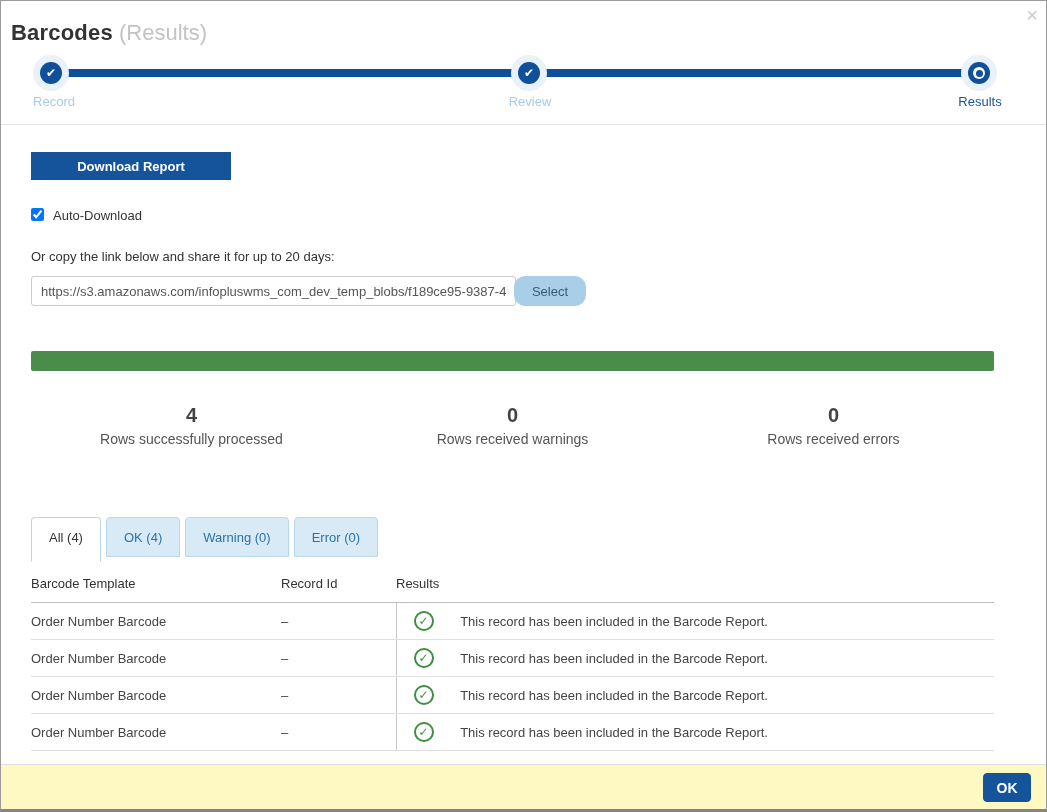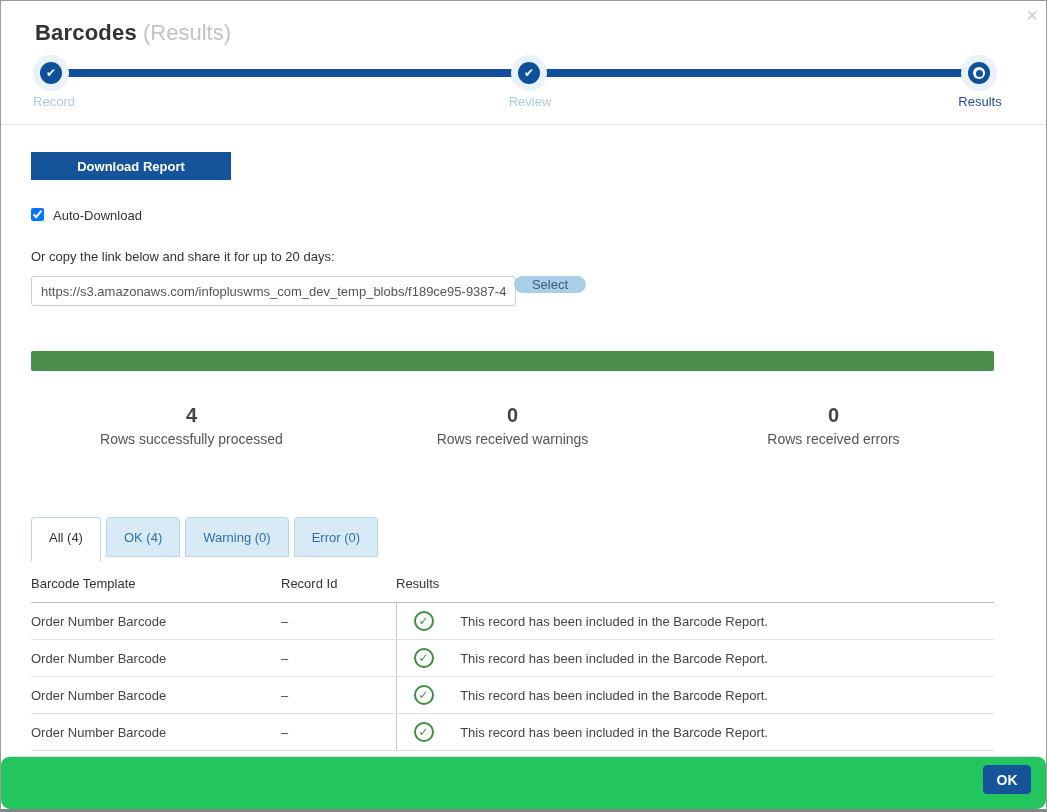--- a/index.html
+++ b/index.html
@@ -21,21 +21,21 @@
   
   .close-x {
     position: absolute;
     top: 4px; right: 8px;
     font-size: 20px;
     color: #c9c9c9;
     cursor: pointer;
     line-height: 20px;
     font-weight: normal;
   }
-  .header { padding: 19px 10px 0 10px; margin-left: 24px; }
+  .header { padding: 19px 10px 0 10px; }
   .title-line { font-size: 22px; line-height: 26px; }
   .title-main { color: #333; font-weight: 600; letter-spacing: 0.2px; }
   .title-sub { color: #c3c3c3; font-weight: 400; }
   
   .stepper { position: relative; height: 78px; }
   .step-track {
     position: absolute;
     left: 50px; right: 69px;
     top: 23px; height: 8px;
     background: #10509a;
@@ -108,21 +108,21 @@
     width: 485px; height: 30px;
     border: 1px solid #ccc;
     border-radius: 3px;
     padding: 0 9px;
     font-size: 13px;
     color: #555;
     font-family: inherit;
     outline: none;
   }
   .btn-select {
-    width: 72px; height: 17px;
+    width: 72px; height: 30px;
     background: #a9cfe8;
     border: 1px solid #a9cfe8;
     border-radius: 11px;
     margin-left: -2px;
     color: #395a74;
     font-size: 13px;
     font-family: inherit;
     cursor: pointer;
   }
   .progress-wrap { margin-top: 45px; height: 20px; background: #fff; }
@@ -190,24 +190,23 @@
     font-weight: bold;
     align-items: center;
     justify-content: center;
     vertical-align: middle;
   }
   .result-msg { margin-left: 23px; vertical-align: middle; }
   
   .footer {
     position: absolute;
     left: 0; right: 0; bottom: 0;
-    height: 53px;
+    height: 45px;
     border-top: 1px solid #e0e0e0;
-    background: #22c55e;
-    border-radius: 9px;
+    background: #fef9c3;
   }
   .btn-ok {
     position: absolute;
     right: 15px; top: 8px;
     min-width: 48px; height: 29px;
     padding: 0 12px;
     background: #15549a;
     border: 1px solid #15549a;
     border-radius: 4px;
     color: #fff;

